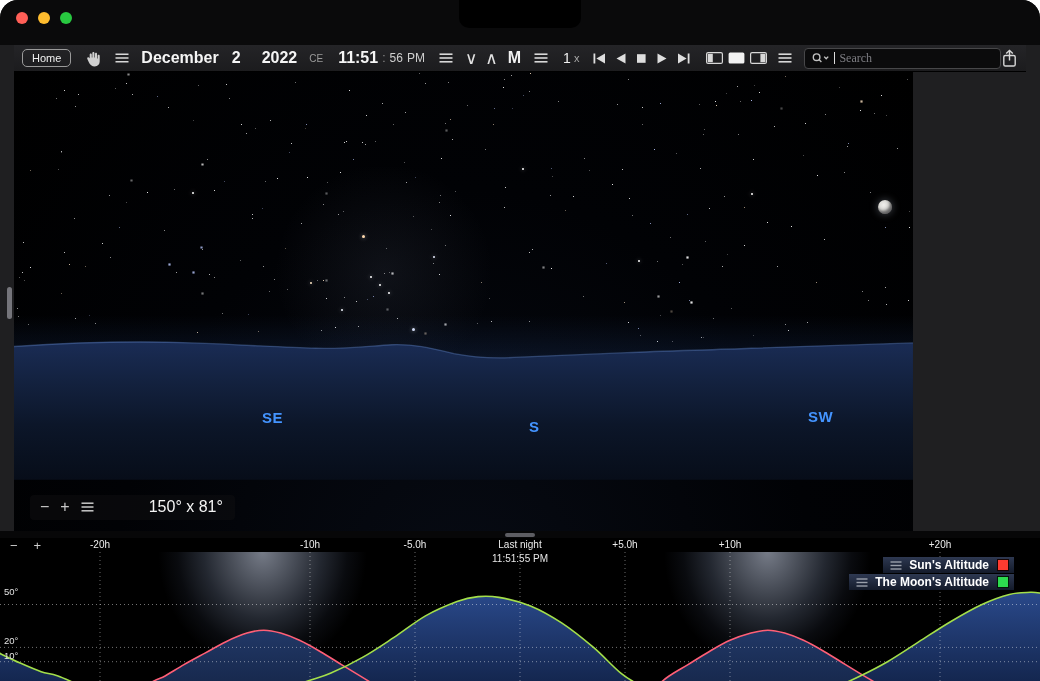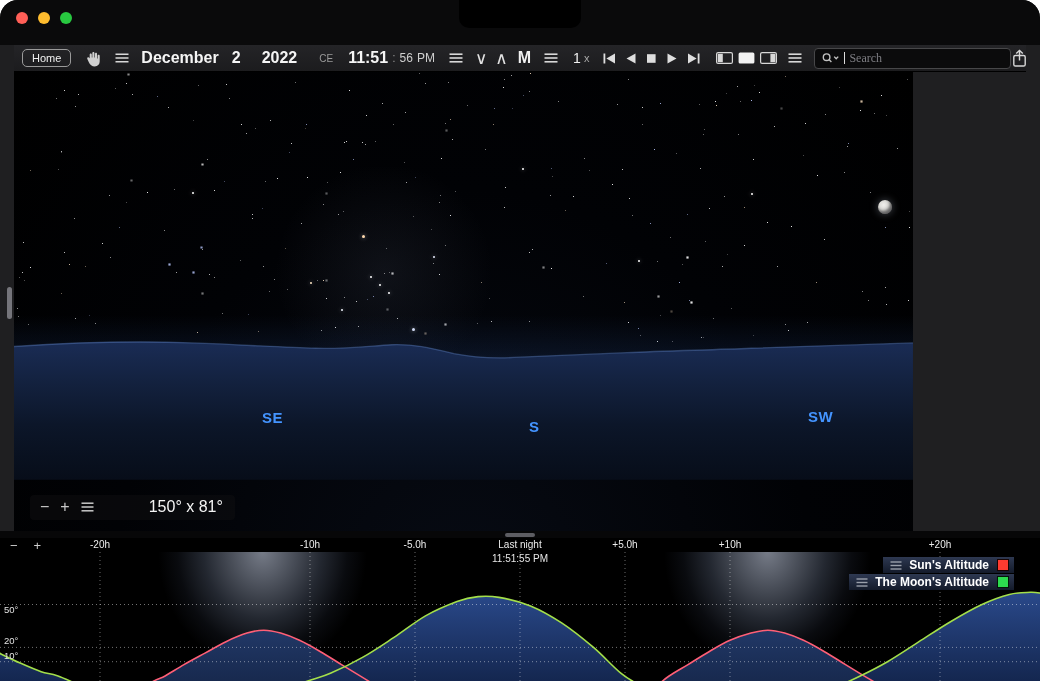--- a/index.html
+++ b/index.html
@@ -10,21 +10,21 @@
   .light{width:12px;height:12px;border-radius:50%;}
   .notch{position:absolute;top:0;left:50%;transform:translateX(-50%);width:122px;height:28px;background:#000;border-radius:0 0 10px 10px;}
   .edge-grip{position:absolute;left:7px;top:287px;width:5px;height:32px;border-radius:3px;background:#85858b;opacity:.85;z-index:40;}
   
   .toolbar{position:absolute;top:45px;left:14px;right:14px;height:27px;background:linear-gradient(#242427,#1c1c1e);border-bottom:1px solid #000;display:flex;align-items:center;padding:0 8px;box-sizing:border-box;color:#e8e8e8;}
   .home-btn{border:1px solid #9a9a9a;border-radius:5px;color:#f0f0f0;font-size:11px;padding:2px 9px;background:transparent;line-height:12px;}
   .tb-ic{display:flex;align-items:center;}
   .t-month{font-size:16px;font-weight:700;color:#f5f5f5;margin-left:12px;}
   .t-day{font-size:16px;font-weight:700;color:#f5f5f5;margin-left:13px;}
   .t-year{font-size:16px;font-weight:700;color:#f5f5f5;margin-left:21px;}
-  .t-era{font-size:10px;color:#9b9b9b;margin-left:22px;}
+  .t-era{font-size:10px;color:#9b9b9b;margin-left:12px;}
   .t-hm{font-size:16px;font-weight:700;color:#f5f5f5;margin-left:15px;}
   .t-colon{font-size:12px;color:#8d8d8d;margin-left:4px;}
   .t-sec{font-size:12px;color:#cfcfcf;margin-left:4px;}
   .t-ampm{font-size:12px;color:#cfcfcf;margin-left:4px;}
   .chev{font-size:17px;color:#e2e2e2;font-weight:400;}
   .m-key{font-size:16px;font-weight:700;color:#f0f0f0;}
   .spd-v{font-size:14px;color:#f0f0f0;}
   .spd-u{font-size:11px;color:#a8a8a8;margin-left:3px;}
   .search-field{width:206px;height:19px;background:#0b0b0c;border:1px solid #474749;border-radius:4px;display:flex;align-items:center;padding:0 6px;gap:4px;margin-left:12px;box-sizing:content-box;}
   .caret{width:1px;height:12px;background:#dcdcdc;}
@@ -306,21 +306,21 @@
       </svg>
       <div id="graph-labels">
         <span class="x-tick" style="left: 100px;">-20h</span>
         <span class="x-tick" style="left: 310px;">-10h</span>
         <span class="x-tick" style="left: 415px;">-5.0h</span>
         <span class="x-tick" style="left: 520px;">Last night</span>
         <span class="x-tick" style="left: 625px;">+5.0h</span>
         <span class="x-tick" style="left: 730px;">+10h</span>
         <span class="x-tick" style="left: 940px;">+20h</span>
         <div class="center-time">11:51:55 PM</div>
-        <span class="y-tick" style="top: 66px;">50°</span>
+        <span class="y-tick" style="top: 48px;">50°</span>
         <span class="y-tick" style="top: 97.4px;">20°</span>
         <span class="y-tick" style="top: 111.7px;">10°</span>
       </div>
     <div class="legend" id="legend">
         <div class="legend-row">
           <span class="tb-ic">
             <svg width="12" height="9" viewBox="0 0 12 9">
               <g stroke="#9aa0ab" stroke-width="1.4">
                 <line x1="0.5" y1="1" x2="11.5" y2="1"></line>
                 <line x1="0.5" y1="4.5" x2="11.5" y2="4.5"></line>

